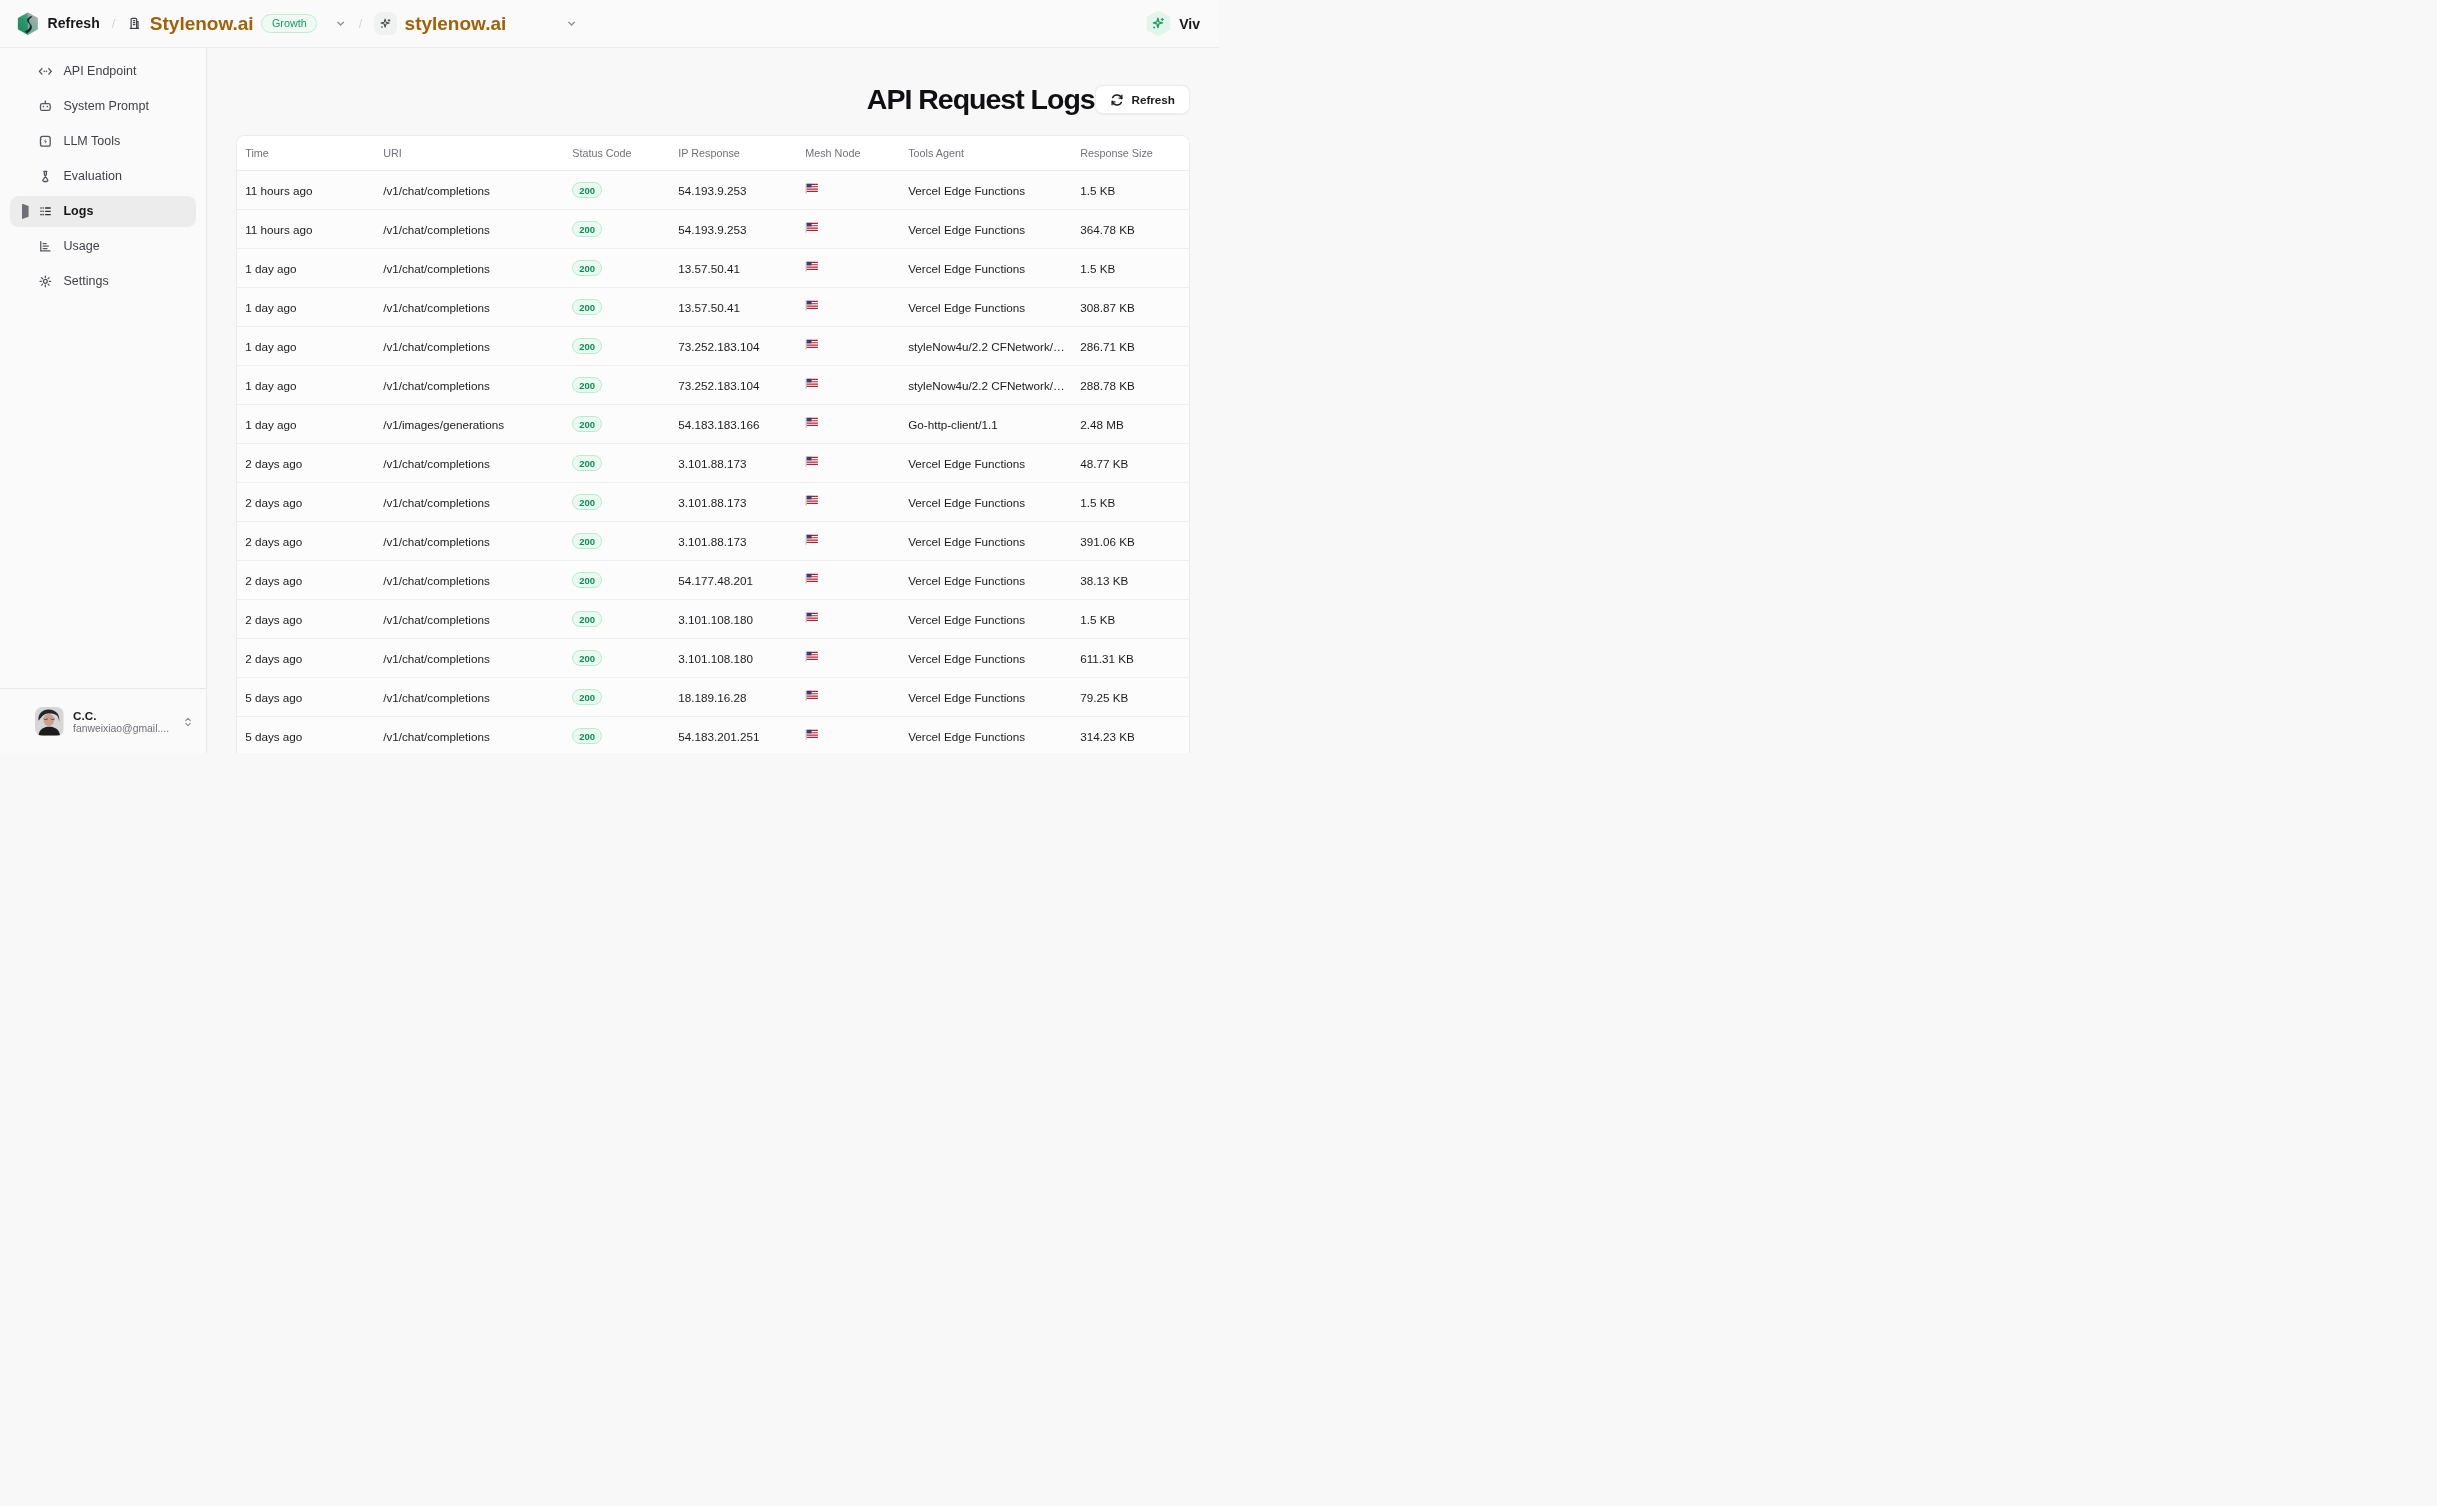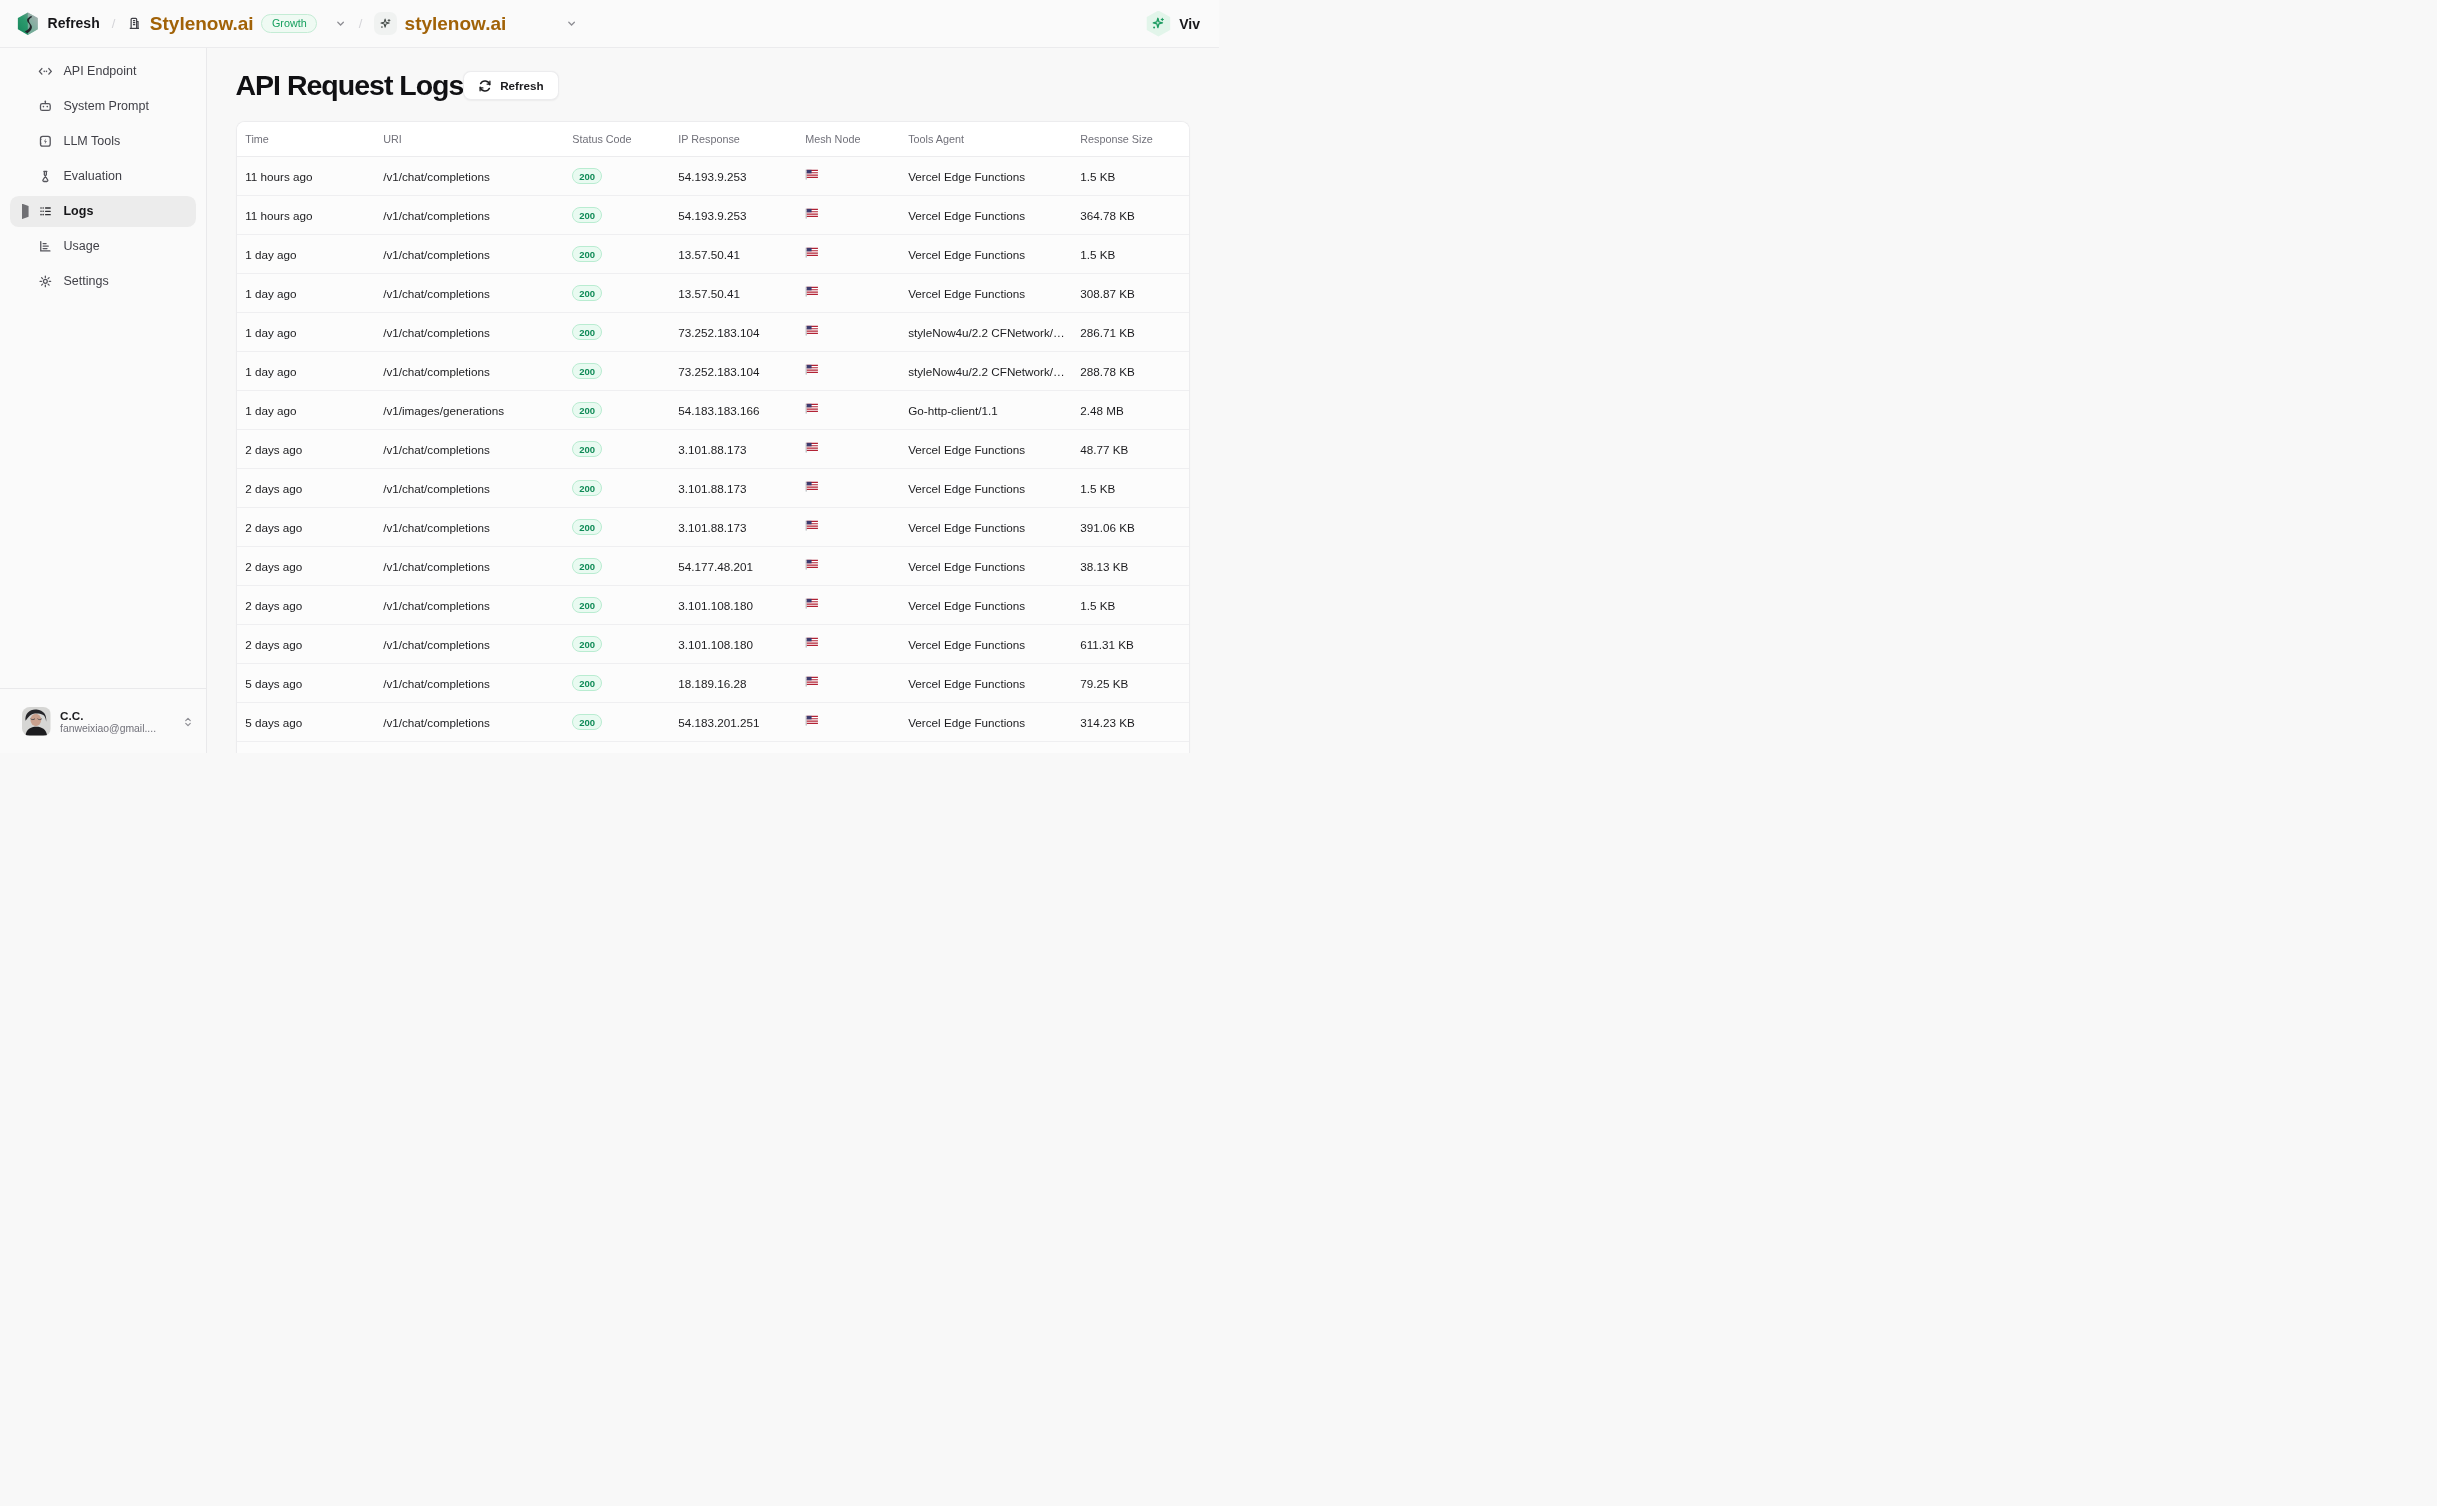--- a/index.html
+++ b/index.html
@@ -50,31 +50,31 @@
   }
   .nav-item .nicon { display:flex; color:#55555c; }
   .nav-item.active { background:#ececec; color:#141417; font-weight:700; }
   .nav-item.active .nicon { color:#2f2f33; }
   .active-marker {
     position:absolute; left:11.2px; top:7.8px; width:7px; height:15.6px; background:#707074;
     clip-path:polygon(0 0, 100% 16%, 100% 84%, 0 100%);
   }
   .user-section {
     margin-top:auto; border-top:0.9px solid #e9e9eb; height:66px;
-    display:flex; align-items:center; padding:0 12px 0 22px; gap:9.5px;
+    display:flex; align-items:center; padding:0 12px 0 35px; gap:9.5px;
   }
   .avatar { width:28.5px; height:28.5px; border-radius:7.8px; overflow:hidden; flex:none; }
   .user-texts { display:flex; flex-direction:column; gap:1.7px; min-width:0; }
   .user-name { font-size:11.7px; font-weight:700; color:#1c1c1f; }
   .user-email { font-size:10.4px; color:#71717a; white-space:nowrap; }
   .user-caret { margin-left:auto; color:#8e8e94; display:flex; }
 
   
   .main { flex:1; padding:0 29px 0 28.5px; display:flex; flex-direction:column; }
-  .main-head { margin-top:21px; display:flex; align-items:center; justify-content:flex-start; }
+  .main-head { margin-top:35px; display:flex; align-items:center; justify-content:flex-end; }
   .page-title { font-size:28.5px; font-weight:800; letter-spacing:-1px; color:#101013; }
   .refresh-btn {
     display:flex; align-items:center; gap:7.8px; height:29px; padding:0 14px;
     background:#ffffff; border:0.9px solid #ececee; border-radius:7.8px;
     font-size:11.7px; font-weight:700; color:#1c1c1f; cursor:pointer;
     box-shadow:0 0.9px 1.7px rgba(0,0,0,.05); font-family:inherit;
   }
   
   .table-card {
     margin-top:19px; background:#fcfcfc; border:0.9px solid #ececee; border-bottom:none;

